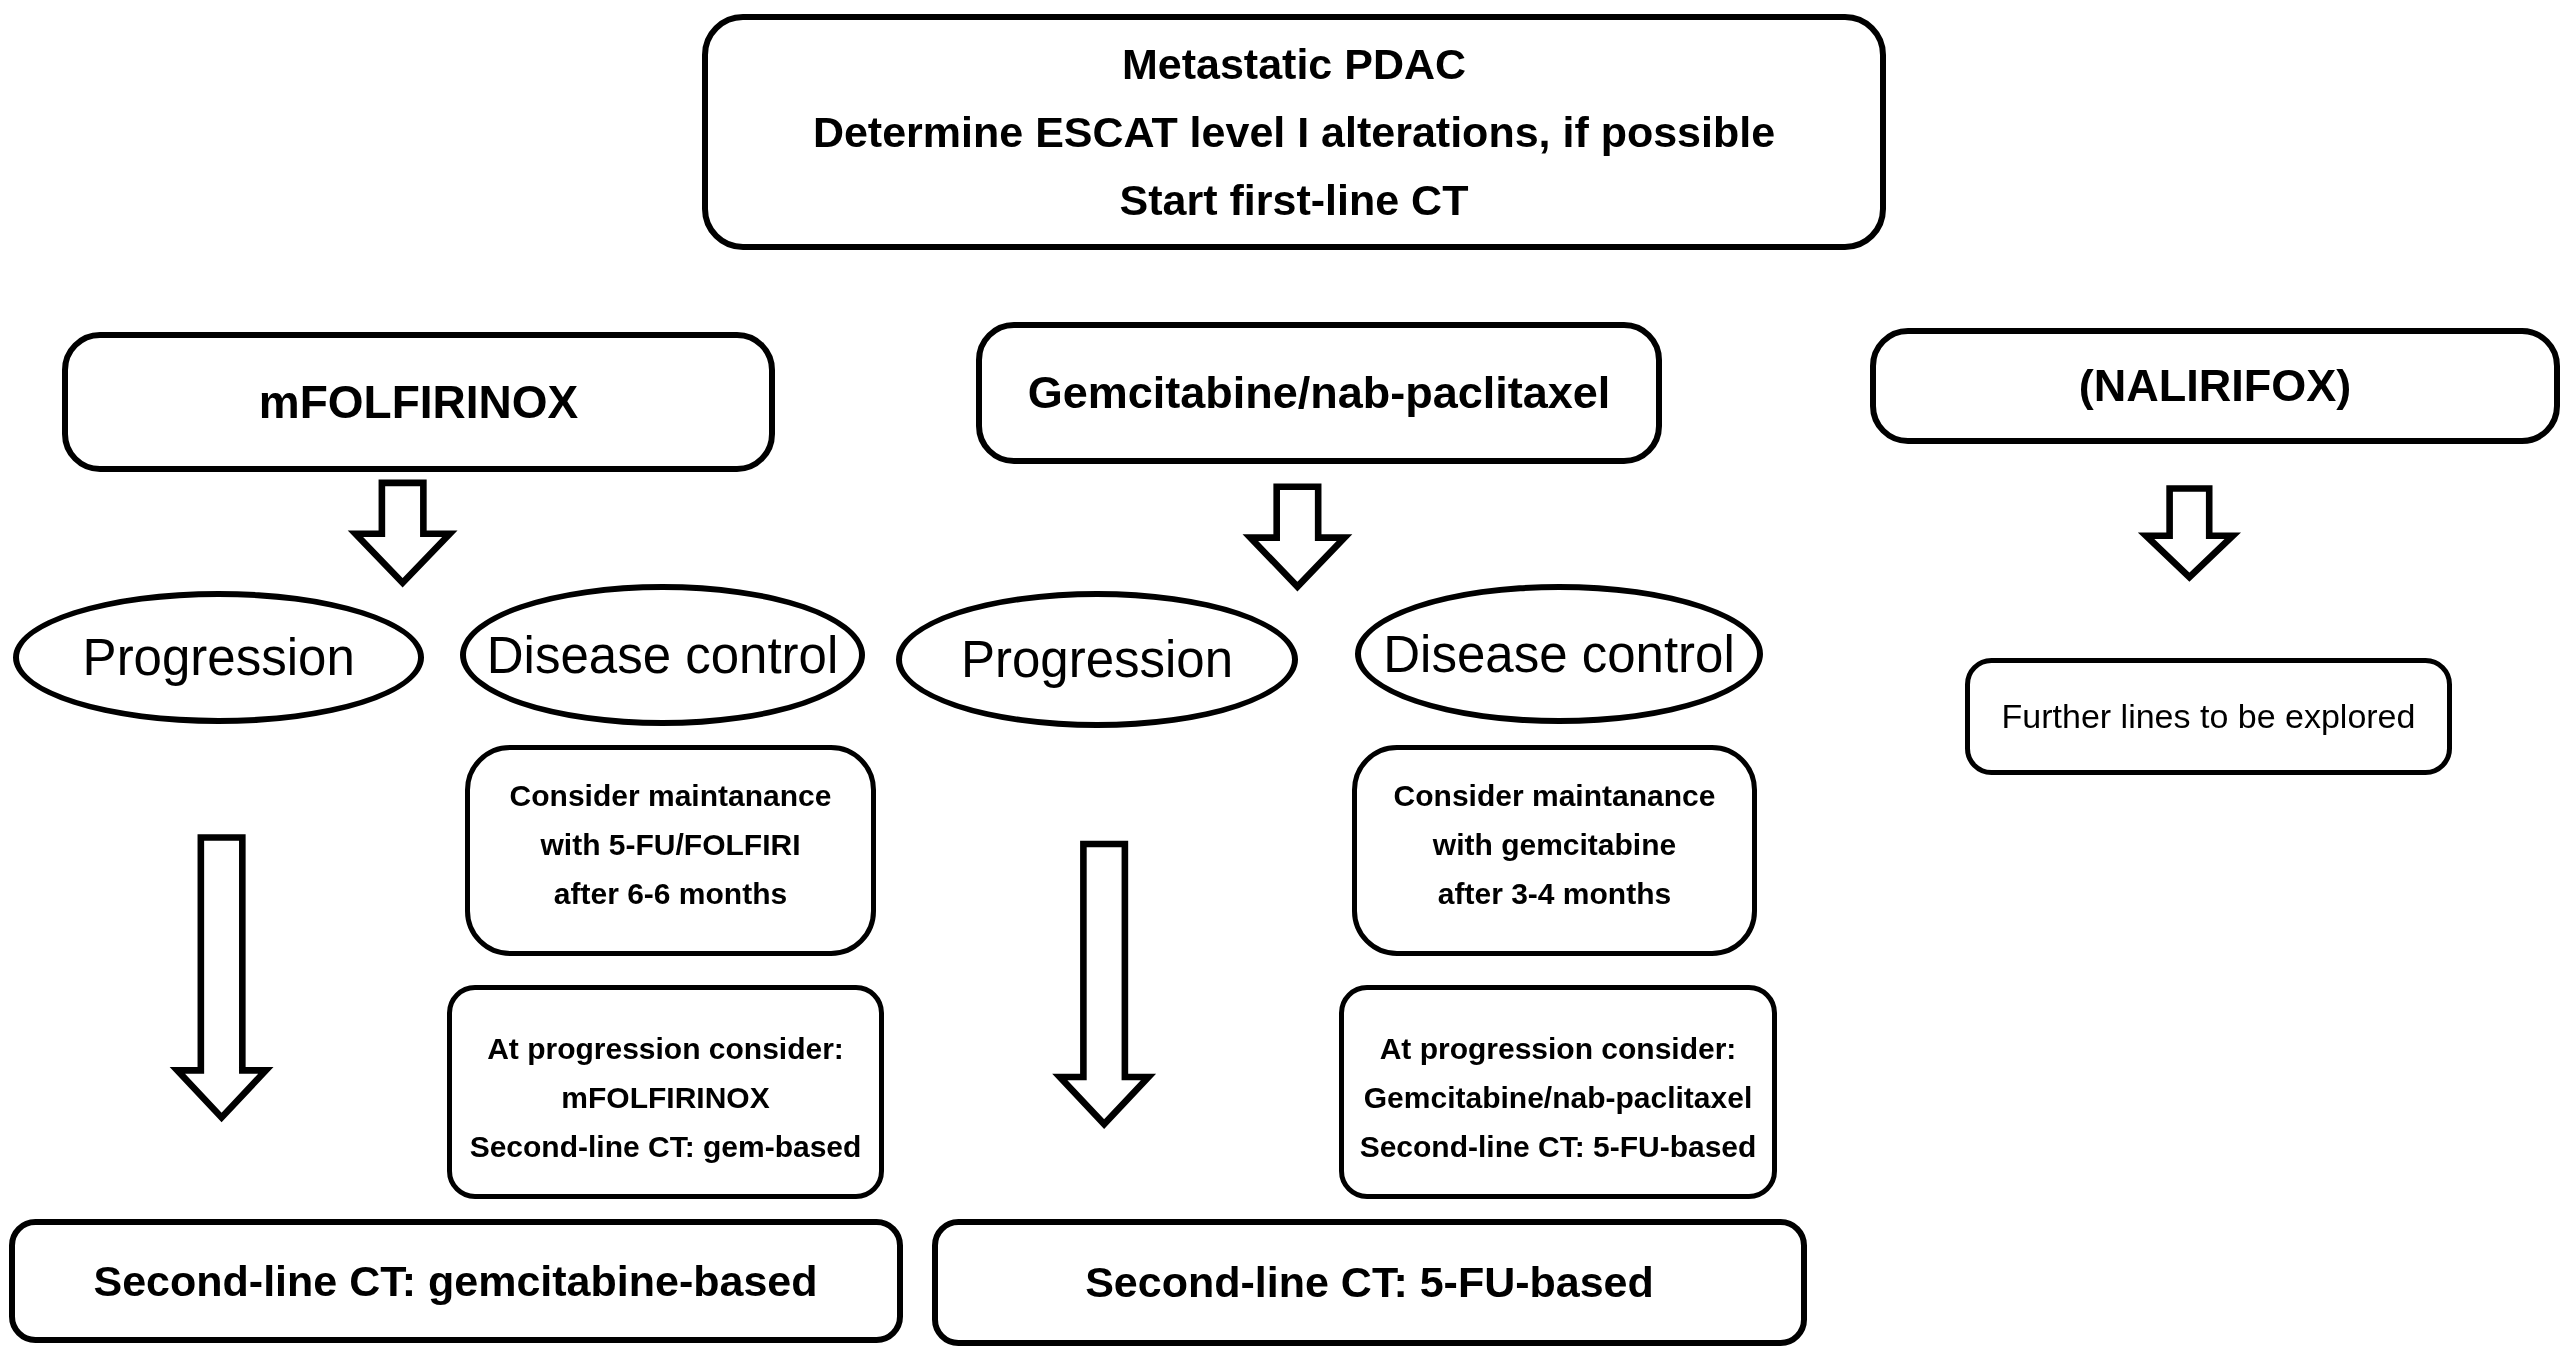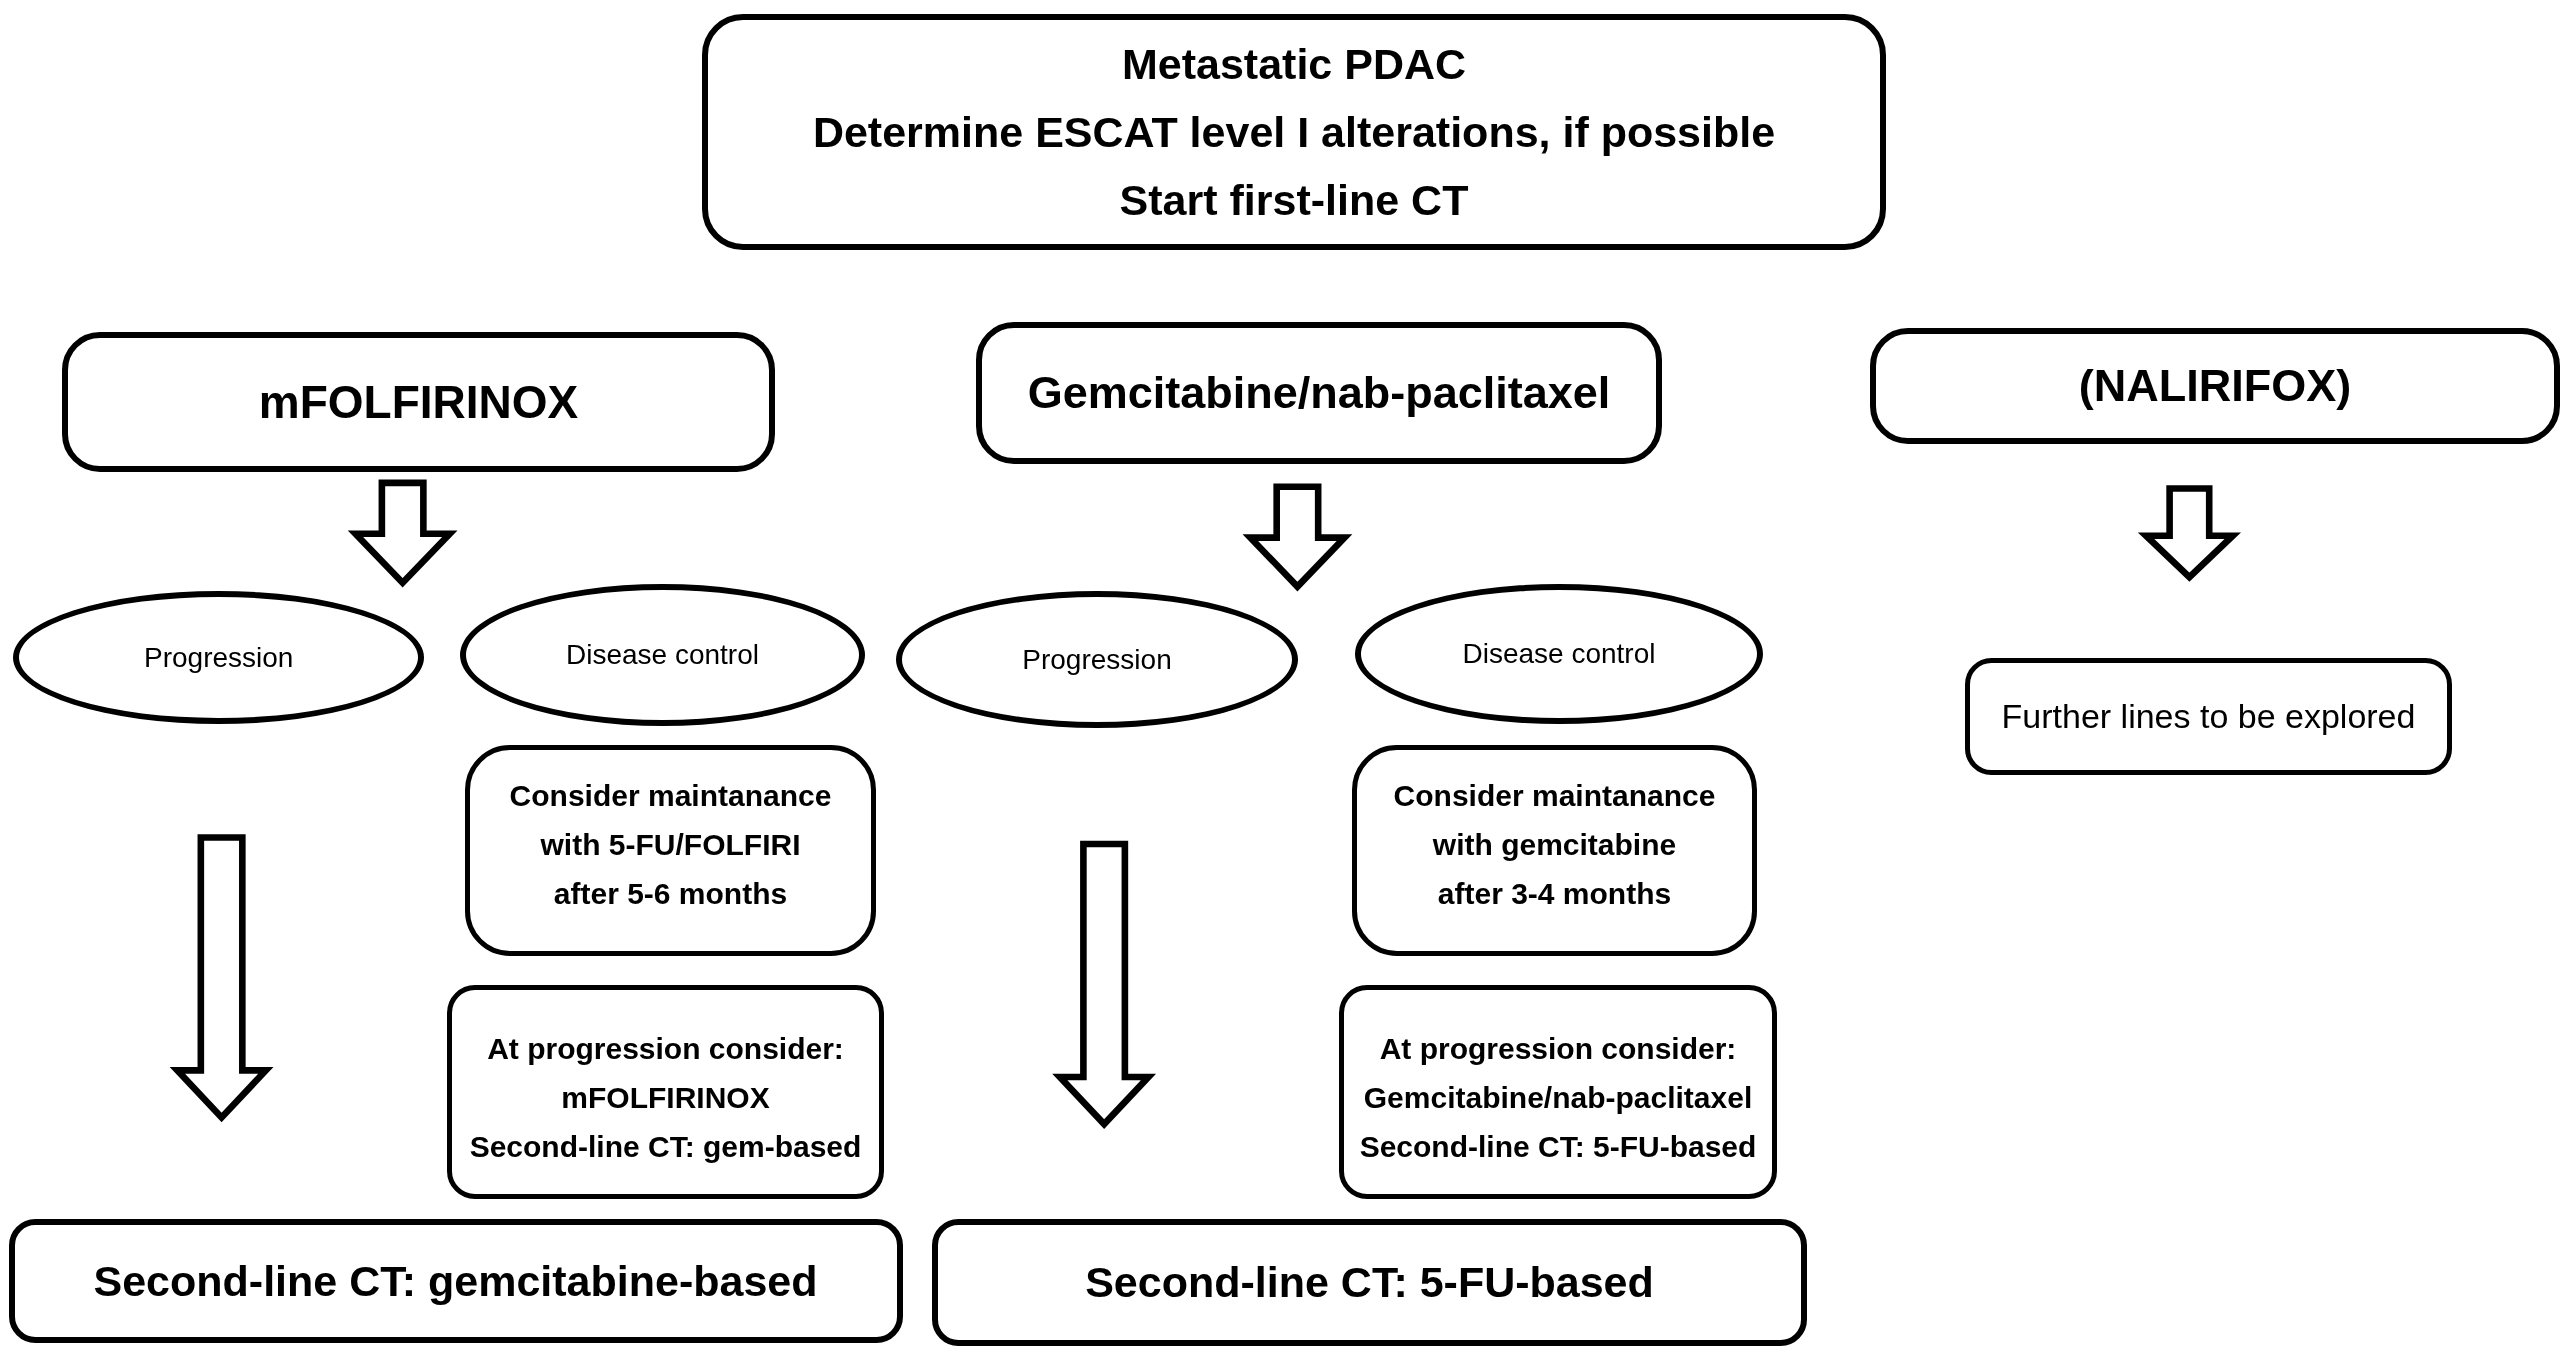--- a/index.html
+++ b/index.html
@@ -8,21 +8,21 @@
     position: relative; width: 2576px; height: 1359px;
     font-family: "Liberation Sans", sans-serif; color: #000000; background: #ffffff;
   }
   .shape {
     position: absolute; background: #ffffff; border: 6.6px solid #000000;
     display: flex; flex-direction: column; align-items: center; justify-content: center;
     text-align: center;
   }
   .big-round { border-radius: 41px; }
   .treat { border-radius: 38px; font-size: 46px; font-weight: 700; }
-  .ellipse { border-radius: 50%; font-size: 28px; font-weight: 400; }
+  .ellipse { border-radius: 50%; font-size: 51px; font-weight: 400; }
   .small-box {
     border-width: 5.7px; border-radius: 45px; font-size: 30px; font-weight: 700;
     line-height: 49px; justify-content: flex-start;
   }
   .small-box .bline { white-space: nowrap; }
   .pad-maint { padding-top: 21px; }
   .pad-prog { padding-top: 34px; border-radius: 28px; }
   .further { border-width: 5.7px; border-radius: 26.4px; font-size: 34px; font-weight: 400; }
   .bottom-box { border-radius: 26.4px; font-size: 43px; font-weight: 700; }
   .top-box { font-size: 43px; font-weight: 700; line-height: 68px; }
@@ -76,21 +76,21 @@
     <div>Disease control</div>
   </div>
 
   <div class="shape further" style="left:1965px; top:658px; width:487px; height:117px;">
     <div>Further lines to be explored</div>
   </div>
 
   <div class="shape small-box pad-maint" style="left:465px; top:745px; width:411px; height:211px;">
     <div class="bline">Consider maintanance</div>
     <div class="bline">with 5-FU/FOLFIRI</div>
-    <div class="bline">after 5-6 months</div>
+    <div class="bline">after 6-6 months</div>
   </div>
 
   <div class="shape small-box pad-maint" style="left:1352px; top:745px; width:405px; height:211px;">
     <div class="bline">Consider maintanance</div>
     <div class="bline">with gemcitabine</div>
     <div class="bline">after 3-4 months</div>
   </div>
 
   <div class="shape small-box pad-prog" style="left:447px; top:985px; width:437px; height:214px;">
     <div class="bline">At progression consider:</div>

